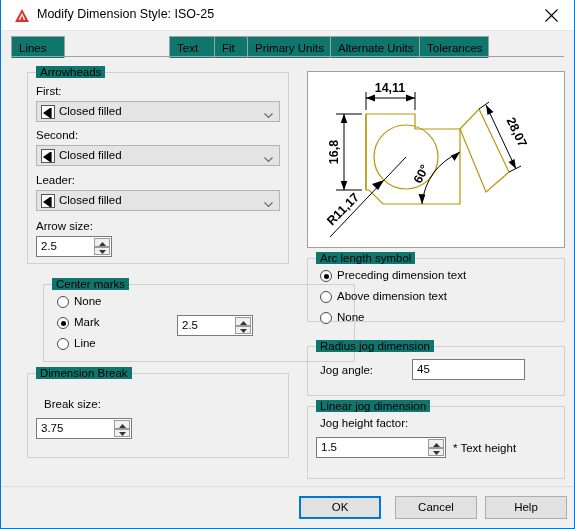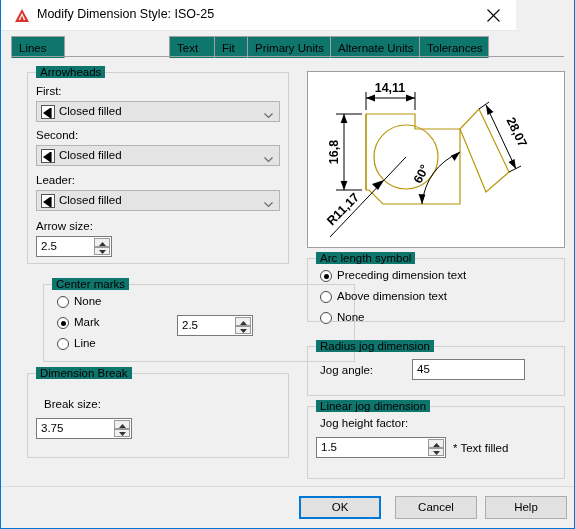--- a/index.html
+++ b/index.html
@@ -17,21 +17,21 @@
     left: 0; top: 0;
     width: 575px; height: 529px;
     background: #f0f0f0;
     border: 1px solid #0078d7;
     border-top: none;
   }
 
   
   #titlebar {
     position: absolute; left: 0; top: 0;
-    width: 515px; height: 31px;
+    width: 573px; height: 31px;
     background: #ffffff;
     border-bottom: 1px solid #e8e8e8;
   }
   #acad-logo {
     position: absolute; left: 13px; top: 8px;
     width: 16px; height: 16px;
   }
   #title-text {
     position: absolute; left: 36px; top: 7px;
     font-size: 12.5px; color: #000000;
@@ -451,21 +451,21 @@
                 <polygon points="3.5,0 7,4 0,4" fill="#333"></polygon>
               </svg>
             </span>
           <span class="sb dn">
               <svg width="7" height="4" viewBox="0 0 7 4">
                 <polygon points="3.5,4 0,0 7,0" fill="#333"></polygon>
               </svg>
             </span>
         </span>
       </div>
-      <span class="lbl" style="left:145px; top:35px;">* Text filled</span>
+      <span class="lbl" style="left:145px; top:35px;">* Text height</span>
     </div>
 
   </div>
 
   <div id="footer">
     <div class="btn primary" style="left:298px;">OK</div>
     <div class="btn" style="left:394px;">Cancel</div>
     <div class="btn" style="left:484px;">Help</div>
   </div>
 

